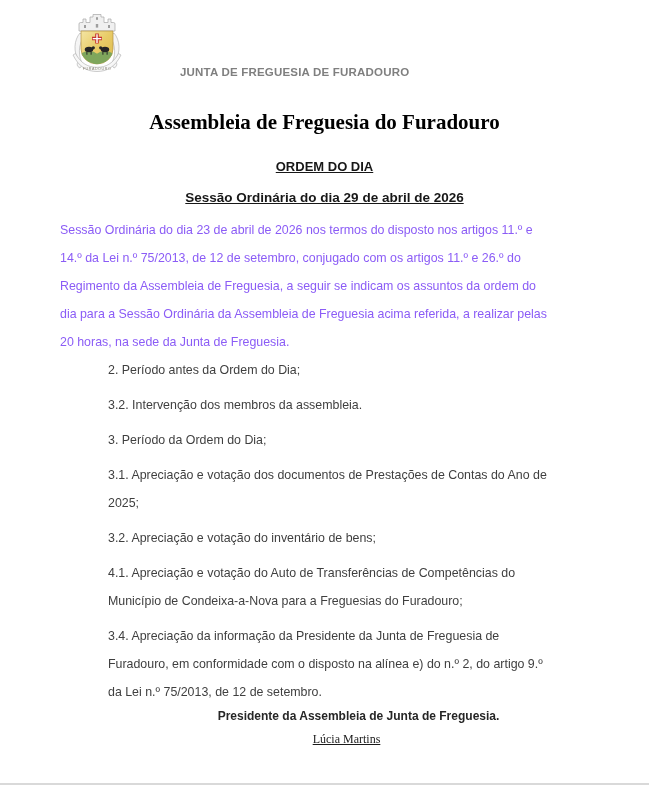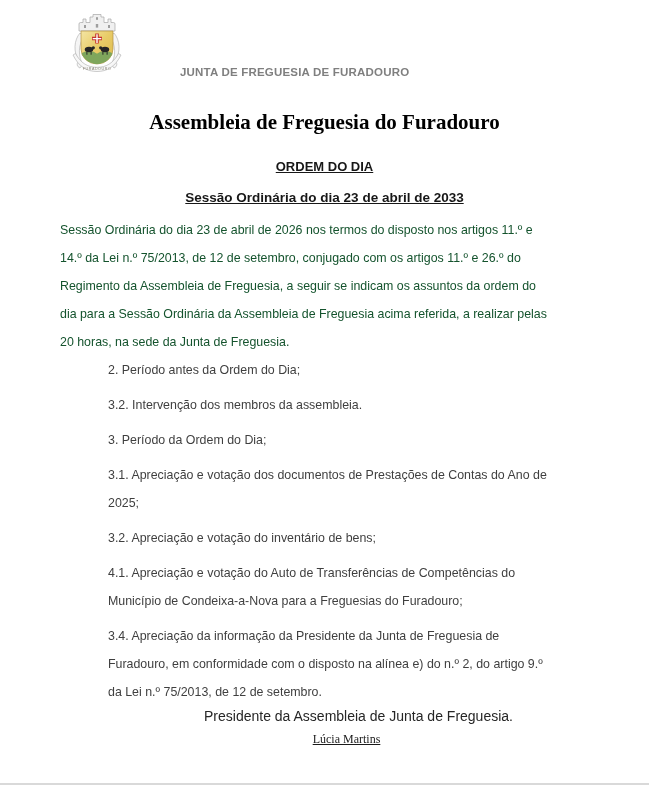--- a/index.html
+++ b/index.html
@@ -30,32 +30,32 @@
     font-size:13px;font-weight:bold;color:#171717;
     text-decoration:underline;line-height:17px;
   }
   .doc-subheading{
     margin:15px 0 0 0;text-align:center;
     font-size:13.5px;font-weight:bold;color:#171717;
     text-decoration:underline;line-height:16px;
   }
   .intro{
     margin:10px 0 0 60px;width:545px;
-    font-size:12.4px;color:#14532d;line-height:28px;
+    font-size:12.4px;color:#8b5cf6;line-height:28px;
     white-space:pre;
   }
   .agenda{margin:0 0 0 108px;}
   .agenda-item{
     margin:0 0 7px 0;
     font-size:12.4px;color:#3f3f3f;line-height:28px;
     white-space:pre;
   }
   .footer-role{
     margin:-8px 0 0 0;padding-left:68px;text-align:center;
-    font-size:14px;font-weight:normal;color:#262626;line-height:22px;
+    font-size:12px;font-weight:bold;color:#262626;line-height:22px;
   }
   .signature{
     margin:2px 0 0 0;padding-left:44px;text-align:center;
     font-family:"Liberation Serif", serif;
     font-size:12px;color:#1a1a1a;text-decoration:underline;line-height:20px;
   }
   .bottom-rule{
     position:absolute;left:0;top:783px;width:649px;height:2px;
     background:#d9d9d9;
   }
@@ -118,21 +118,21 @@
       <text x="30" y="61.4" font-size="3.6" text-anchor="middle" fill="#8a8376" letter-spacing="0.6" font-family="Liberation Sans, sans-serif">FURADOURO</text>
     </g>
   </svg>
 
   <div class="org-name">JUNTA DE FREGUESIA DE FURADOURO</div>
 
   <h1 class="doc-title">Assembleia de Freguesia do Furadouro</h1>
 
   <h2 class="doc-heading">ORDEM DO DIA</h2>
 
-  <h3 class="doc-subheading">Sessão Ordinária do dia 23 de abril de 2033</h3>
+  <h3 class="doc-subheading">Sessão Ordinária do dia 29 de abril de 2026</h3>
 
   <p class="intro">Sessão Ordinária do dia 23 de abril de 2026 nos termos do disposto nos artigos 11.º e
 14.º da Lei n.º 75/2013, de 12 de setembro, conjugado com os artigos 11.º e 26.º do
 Regimento da Assembleia de Freguesia, a seguir se indicam os assuntos da ordem do
 dia para a Sessão Ordinária da Assembleia de Freguesia acima referida, a realizar pelas
 20 horas, na sede da Junta de Freguesia.</p>
 
   <div class="agenda">
     <p class="agenda-item">2. Período antes da Ordem do Dia;</p>
     <p class="agenda-item">3.2. Intervenção dos membros da assembleia.</p>

